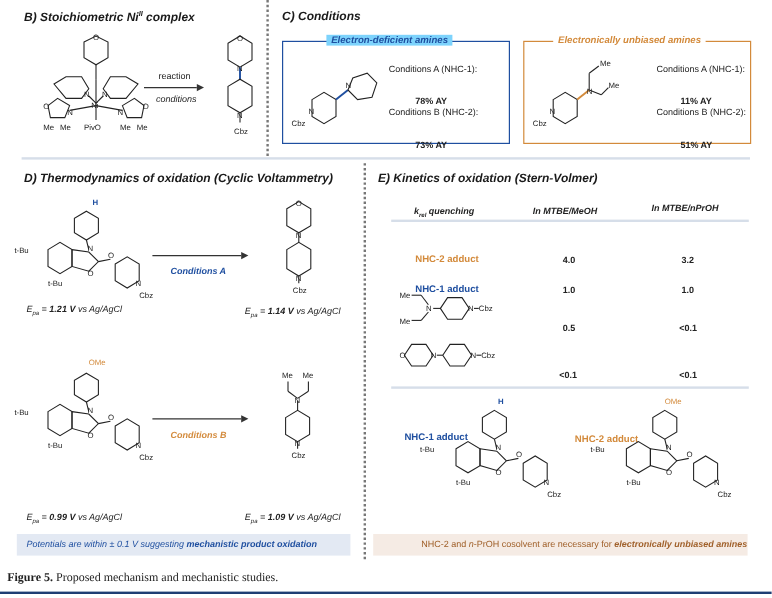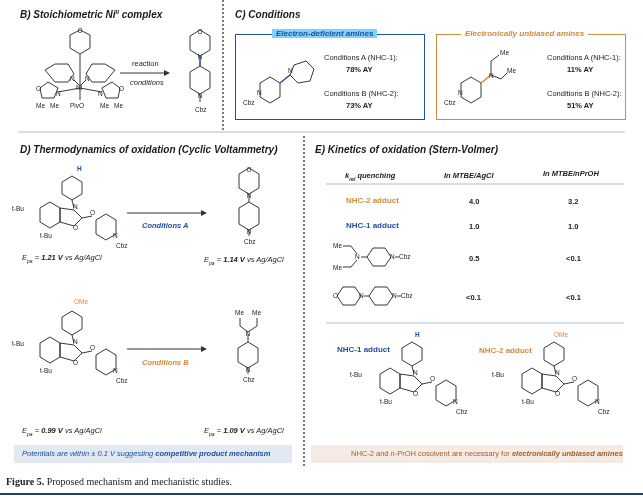--- a/index.html
+++ b/index.html
@@ -1,20 +1,20 @@
 <!DOCTYPE html>
 <html><head>
 <meta charset="utf-8">
 <style>
   html,body{margin:0;padding:0;background:#fff;}
   body{width:643px;height:498px;position:relative;overflow:hidden;font-family:"Liberation Sans",sans-serif;color:#222;}
   .abs{position:absolute;}
   .h{font-weight:bold;font-style:italic;font-size:10px;color:#1a1a1a;white-space:nowrap;}
   .t{font-size:7.5px;white-space:nowrap;}
-  .b{font-weight:bold;}
+  .b{font-weight:bold;margin-top:15px;}
   .bi{font-weight:bold;font-style:italic;}
   .blue{color:#1f4fa0;}
   .orange{color:#d38a3b;}
   svg{position:absolute;overflow:visible;}
   svg text{font-family:"Liberation Sans",sans-serif;font-size:6.5px;fill:#222;}
   .bond{stroke:#222;stroke-width:0.9;fill:none;}
   .vdash{position:absolute;border-left:2px dotted #777;}
   .hrule{position:absolute;height:2px;background:#d6dee9;}
 </style>
 </head>
@@ -192,32 +192,32 @@
 </svg>
 <div class="abs t" style="left:22px;top:426px;font-style:italic;">
   <span>E</span><sub style="font-size:5px">pa</sub><span> = </span><span class="b">0.99 V</span><span> vs Ag/AgCl</span>
 </div>
 <div class="abs t" style="left:204px;top:426px;font-style:italic;">
   <span>E</span><sub style="font-size:5px">pa</sub><span> = </span><span class="b">1.09 V</span><span> vs Ag/AgCl</span>
 </div>
 
 <div class="abs" style="left:14px;top:445px;width:278px;height:18px;background:#e3e9f3;">
   <div class="abs t blue" style="left:8px;top:4px;font-style:italic;">
-    <span>Potentials are within ± 0.1 V suggesting </span><span class="b">competitive product mechanism</span>
+    <span>Potentials are within ± 0.1 V suggesting </span><span class="b">mechanistic product oxidation</span>
   </div>
 </div>
 
 <div class="vdash" style="left:303px;top:136px;height:330px;"></div>
 
 <div class="abs h" style="left:315px;top:144px;">E) Kinetics of oxidation (Stern-Volmer)</div>
 
 <div class="abs t bi" style="left:345px;top:171px;">
   <span>k</span><sub style="font-size:5px">rel</sub><span> quenching</span>
 </div>
-<div class="abs t bi" style="left:444px;top:171px;">In MTBE/AgCl</div>
+<div class="abs t bi" style="left:444px;top:171px;">In MTBE/MeOH</div>
 <div class="abs t bi" style="left:543px;top:169px;">In MTBE/nPrOH</div>
 <div class="hrule" style="left:326px;top:183px;width:298px;"></div>
 
 <div class="abs t b orange" style="left:346px;top:196px;font-size:8px;">NHC-2 adduct</div>
 <div class="abs t b" style="left:469px;top:197px;">4.0</div>
 <div class="abs t b" style="left:568px;top:197px;">3.2</div>
 
 <div class="abs t b blue" style="left:346px;top:221px;font-size:8px;">NHC-1 adduct</div>
 <div class="abs t b" style="left:469px;top:222px;">1.0</div>
 <div class="abs t b" style="left:568px;top:222px;">1.0</div>

